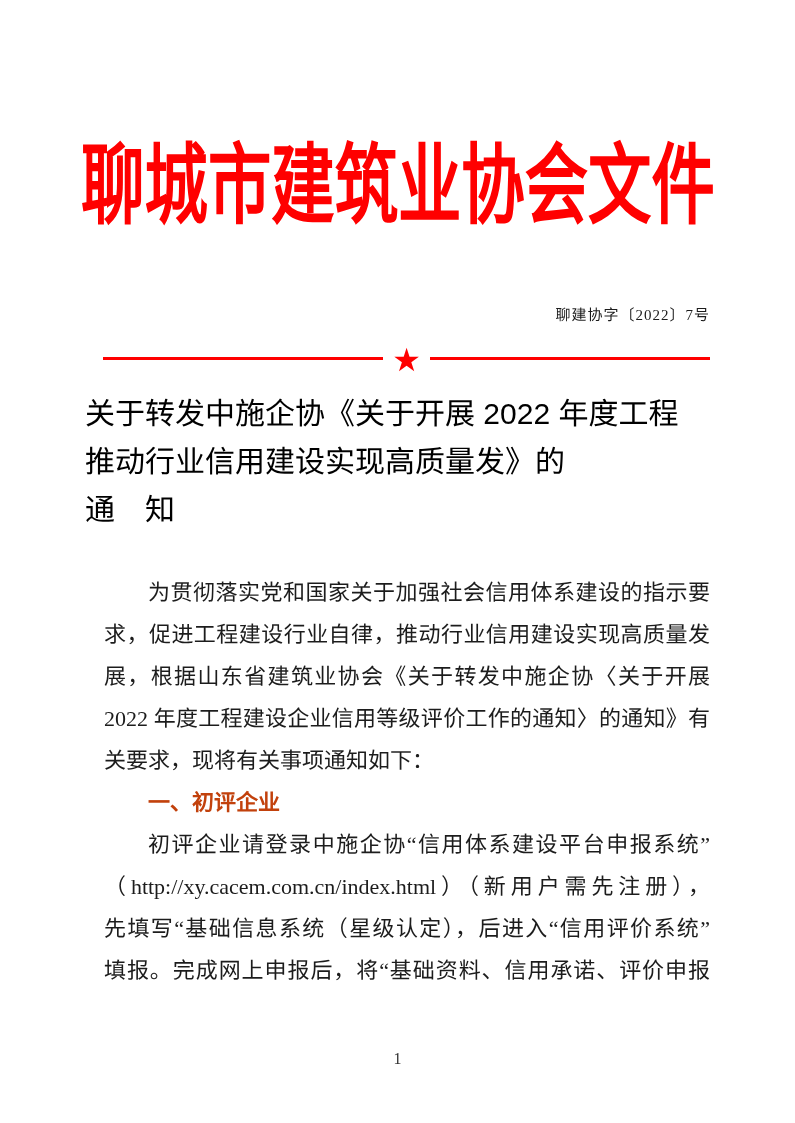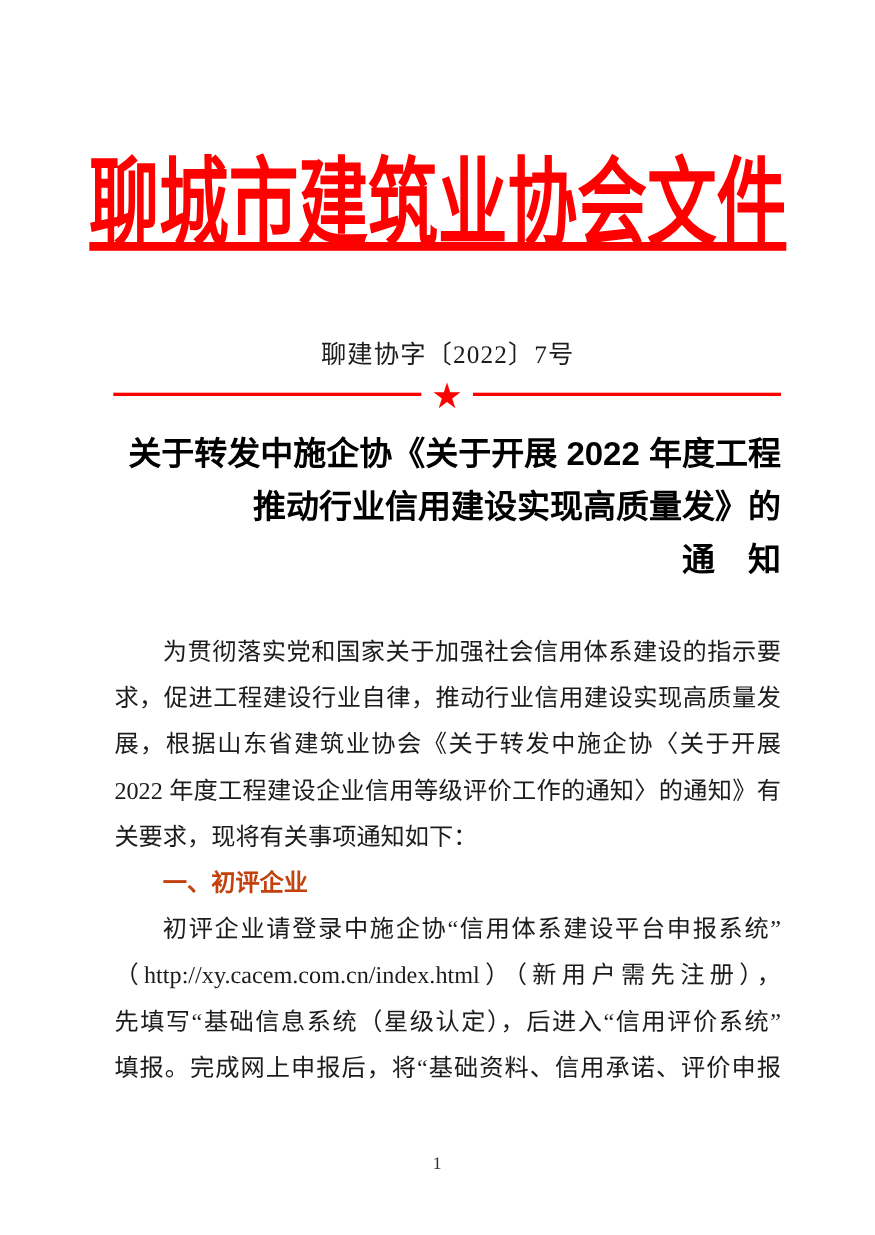--- a/index.html
+++ b/index.html
@@ -21,39 +21,38 @@
   .org-title {
     position: absolute;
     top: 136px;
     left: 0;
     width: 100%;
     height: 102px;
     display: flex;
     justify-content: center;
     align-items: center;
     color: #ff0000;
-    text-decoration: underline;
   }
   .org-title-text {
     display: inline-block;
     font-weight: bold;
     font-size: 88px;
     line-height: 1;
     white-space: nowrap;
     transform: scaleX(0.72);
     transform-origin: center center;
   }
   
   .doc-number {
     position: absolute;
     top: 303px;
     left: 104px;
     width: 606px;
-    text-align: center;
-    font-size: 23px;
+    text-align: right;
+    font-size: 15px;
     letter-spacing: 1px;
     color: #1c1c1c;
   }
   
   .red-rule {
     position: absolute;
     top: 343px;
     left: 103px;
     width: 607px;
     height: 30px;
@@ -72,23 +71,23 @@
     margin: 0 9px;
     padding-top: 3px;
     font-family: "DejaVu Sans", sans-serif;
   }
   
   .notice-title {
     position: absolute;
     top: 390px;
     left: 85px;
     width: 625px;
-    text-align: right;
+    text-align: left;
     font-family: "Liberation Sans", "DejaVu Sans", sans-serif;
-    font-weight: bold;
+    font-weight: normal;
     font-size: 30px;
     line-height: 48px;
     color: #000000;
   }
   
   .notice-body {
     position: absolute;
     top: 572px;
     left: 104px;
     width: 606px;

